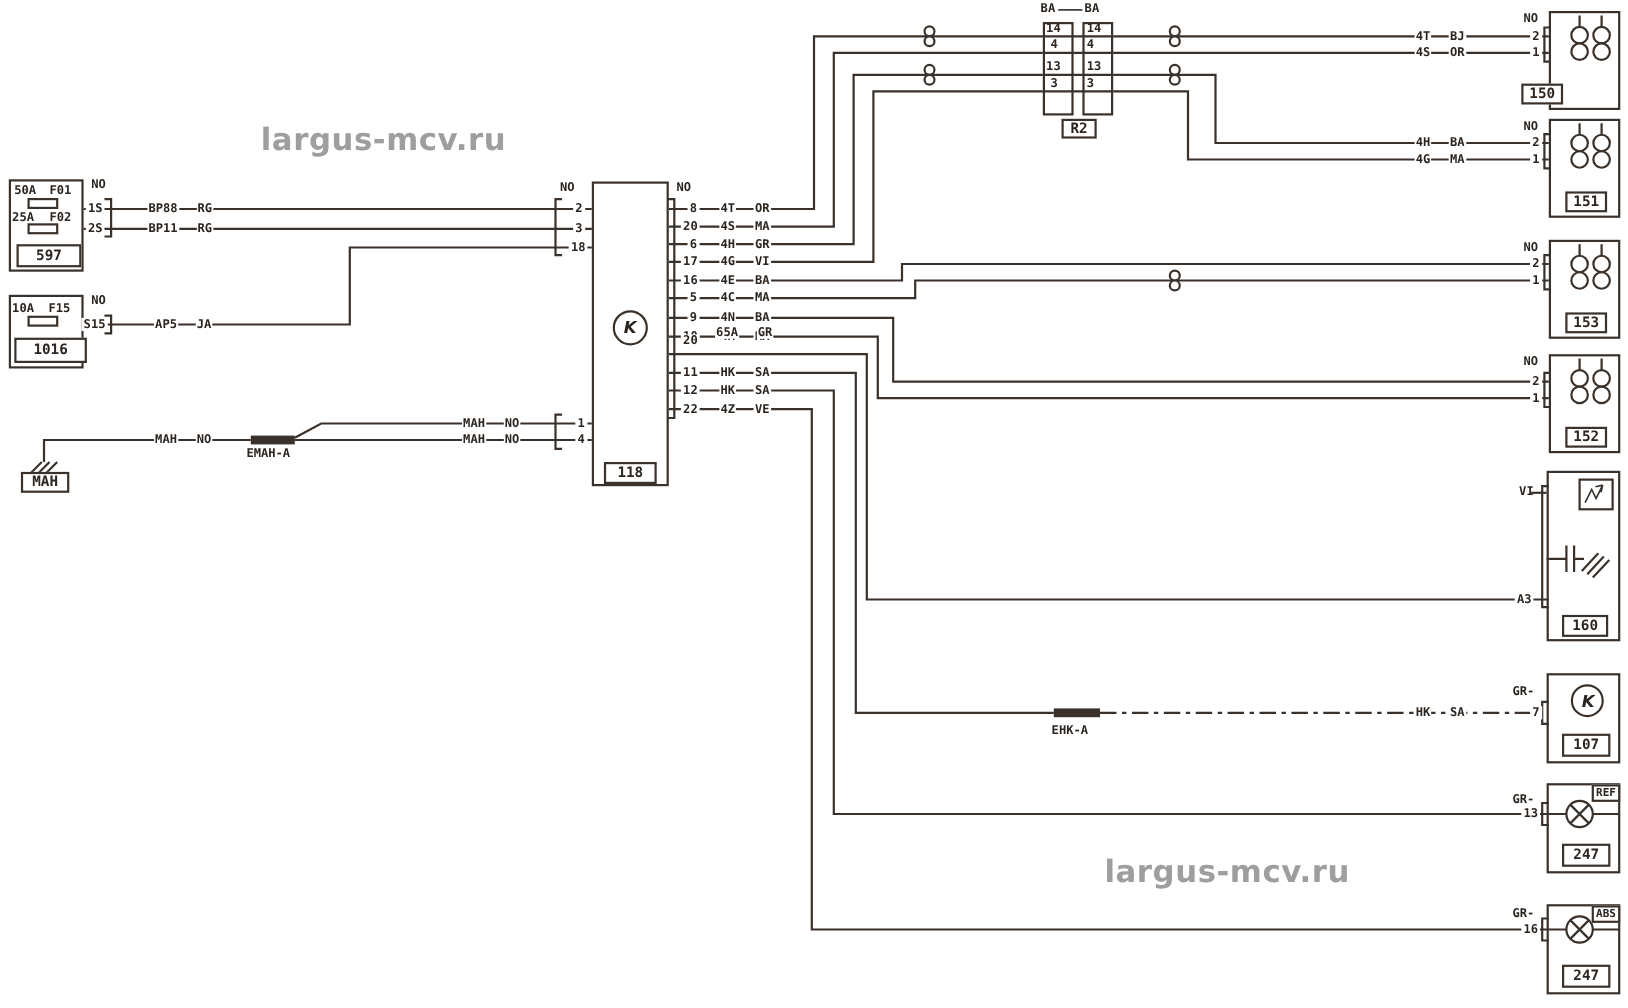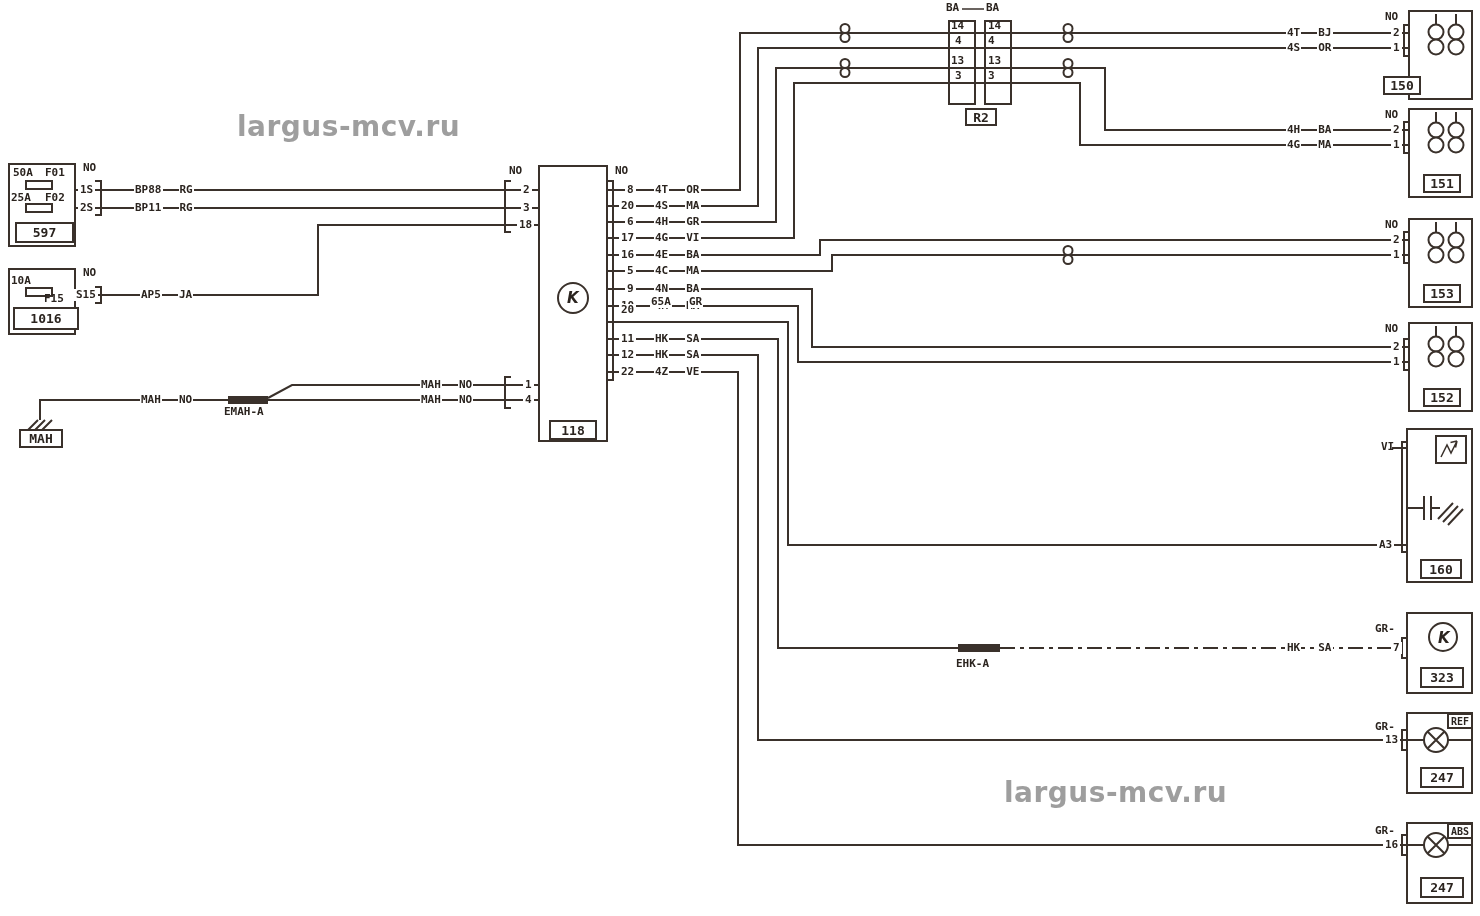--- a/index.html
+++ b/index.html
@@ -200,35 +200,35 @@
 <div class="idbox" style="left:15px;top:222px;width:59px;height:21px">597</div>
 <div class="idbox" style="left:13px;top:307px;width:66px;height:23px">1016</div>
 <div class="idbox" style="left:19px;top:429px;width:44px;height:19px">MAH</div>
 <div class="idbox" style="left:549px;top:420px;width:48px;height:20px">118</div>
 <div class="idbox" style="left:965px;top:108px;width:32px;height:18px">R2</div>
 <div class="idbox" style="left:1383px;top:76px;width:38px;height:19px">150</div>
 <div class="idbox" style="left:1423px;top:174px;width:38px;height:19px">151</div>
 <div class="idbox" style="left:1423px;top:284px;width:38px;height:19px">153</div>
 <div class="idbox" style="left:1423px;top:388px;width:38px;height:19px">152</div>
 <div class="idbox" style="left:1420px;top:559px;width:42px;height:20px">160</div>
-<div class="idbox" style="left:1420px;top:667px;width:44px;height:21px">323</div>
+<div class="idbox" style="left:1420px;top:667px;width:44px;height:21px">107</div>
 <div class="idbox" style="left:1420px;top:767px;width:44px;height:21px">247</div>
 <div class="idbox" style="left:1420px;top:877px;width:44px;height:21px">247</div>
 <div class="tagbox" style="left:1447px;top:713px;width:26px;height:16px">REF</div>
 <div class="tagbox" style="left:1447px;top:823px;width:26px;height:16px">ABS</div>
 
 <div class="k" style="left:567px;top:289px">K</div>
 <div class="k" style="left:1438px;top:629px">K</div>
 
 <div class="t" style="left:13px;top:167px">50A</div>
 <div class="t" style="left:45px;top:167px">F01</div>
 <div class="t" style="left:11px;top:192px">25A</div>
 <div class="t" style="left:45px;top:192px">F02</div>
 <div class="t" style="left:11px;top:275px">10A</div>
-<div class="t" style="left:44px;top:293px">F15</div>
+<div class="t" style="left:44px;top:275px">F15</div>
 
 <div class="t" style="left:83px;top:162px">NO</div>
 <div class="t" style="left:83px;top:267px">NO</div>
 <div class="t" style="left:509px;top:165px">NO</div>
 <div class="t" style="left:615px;top:165px">NO</div>
 <div class="t" style="left:1385px;top:11px">NO</div>
 <div class="t" style="left:1385px;top:109px">NO</div>
 <div class="t" style="left:1385px;top:219px">NO</div>
 <div class="t" style="left:1385px;top:323px">NO</div>
 <div class="t" style="left:1381px;top:441px">VI</div>

